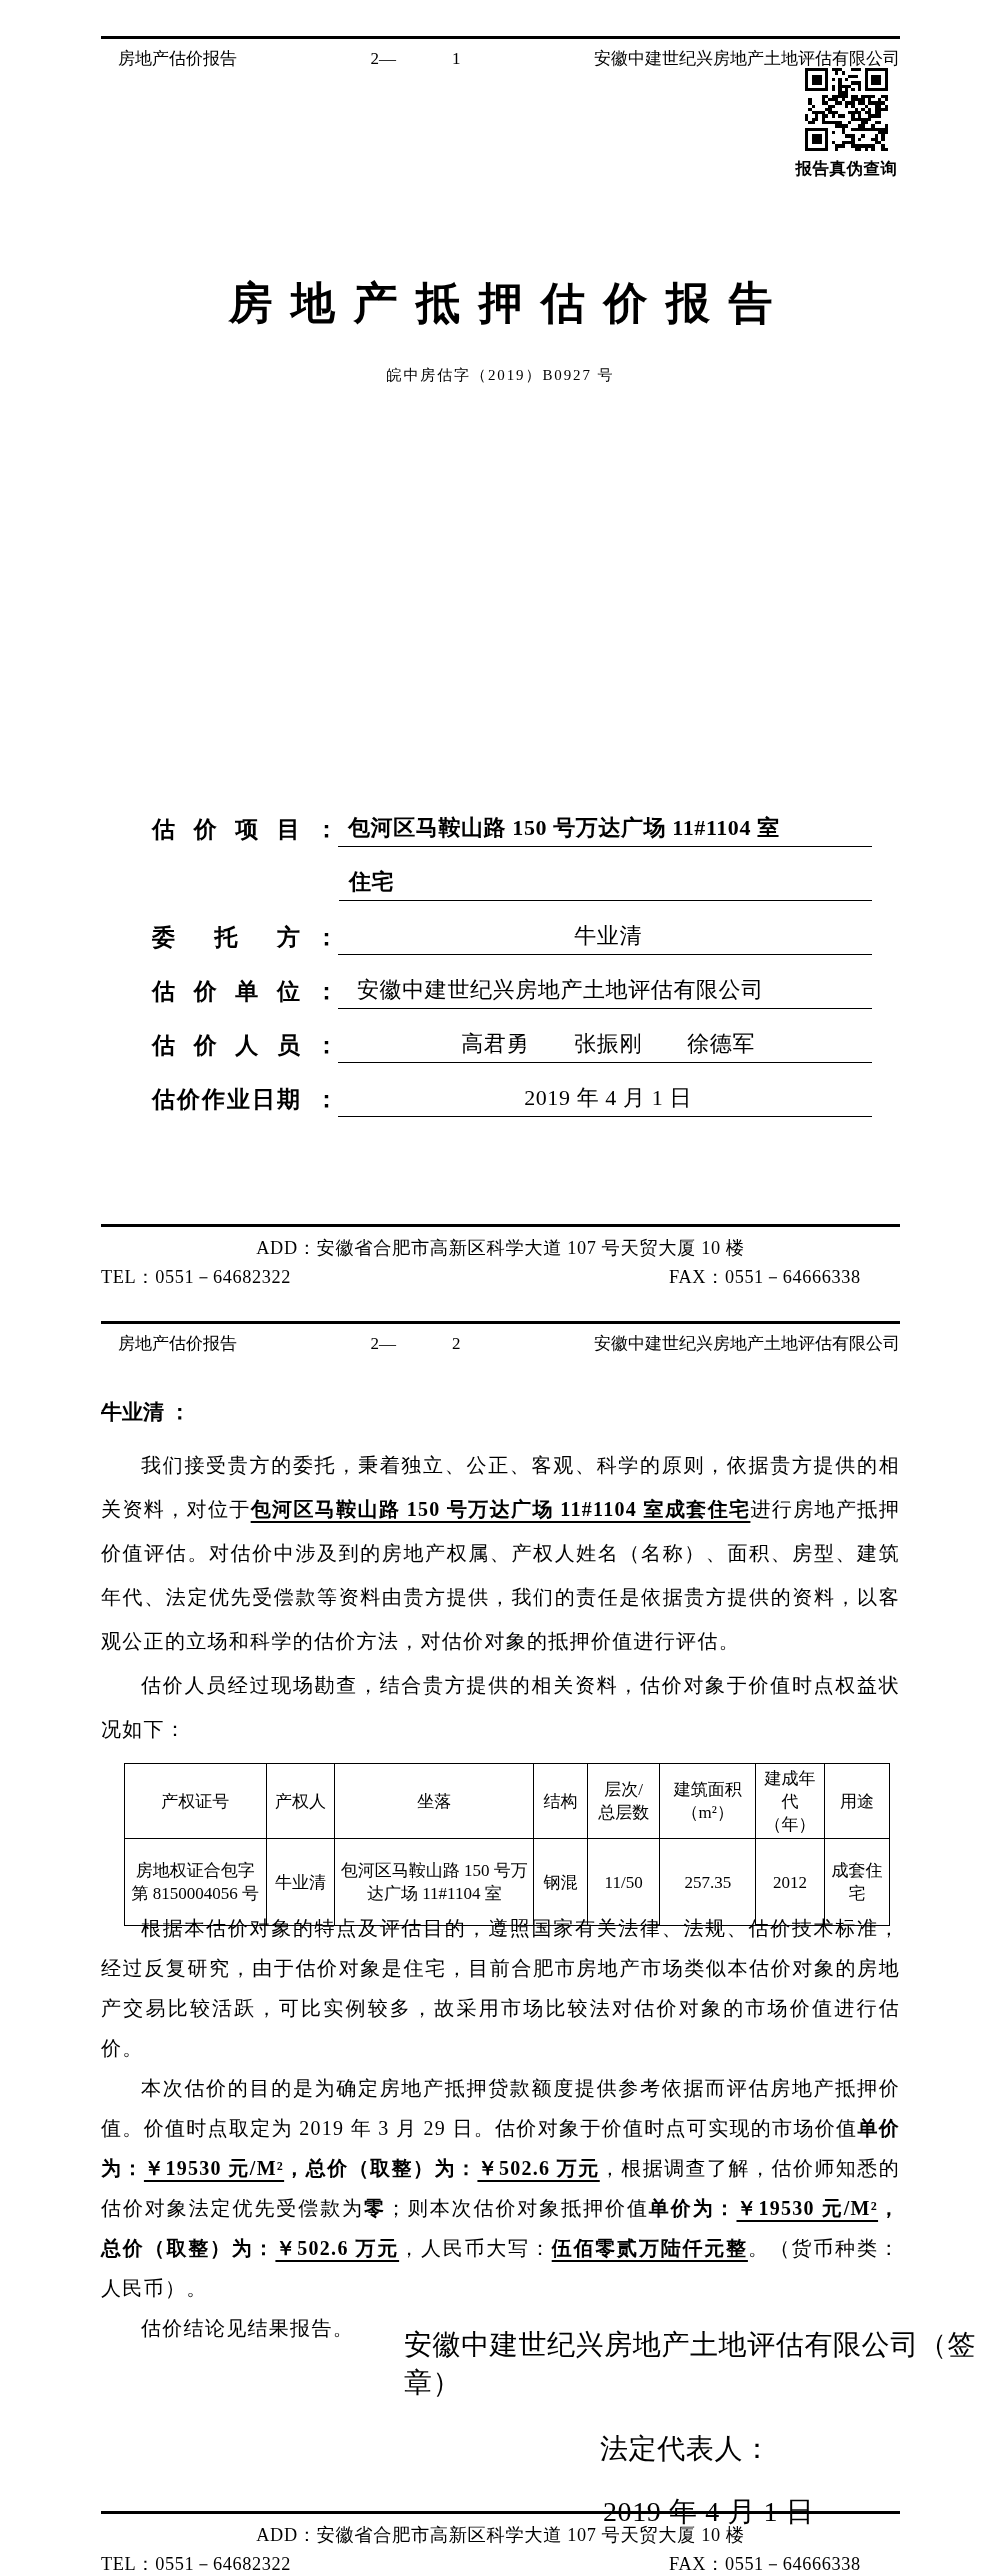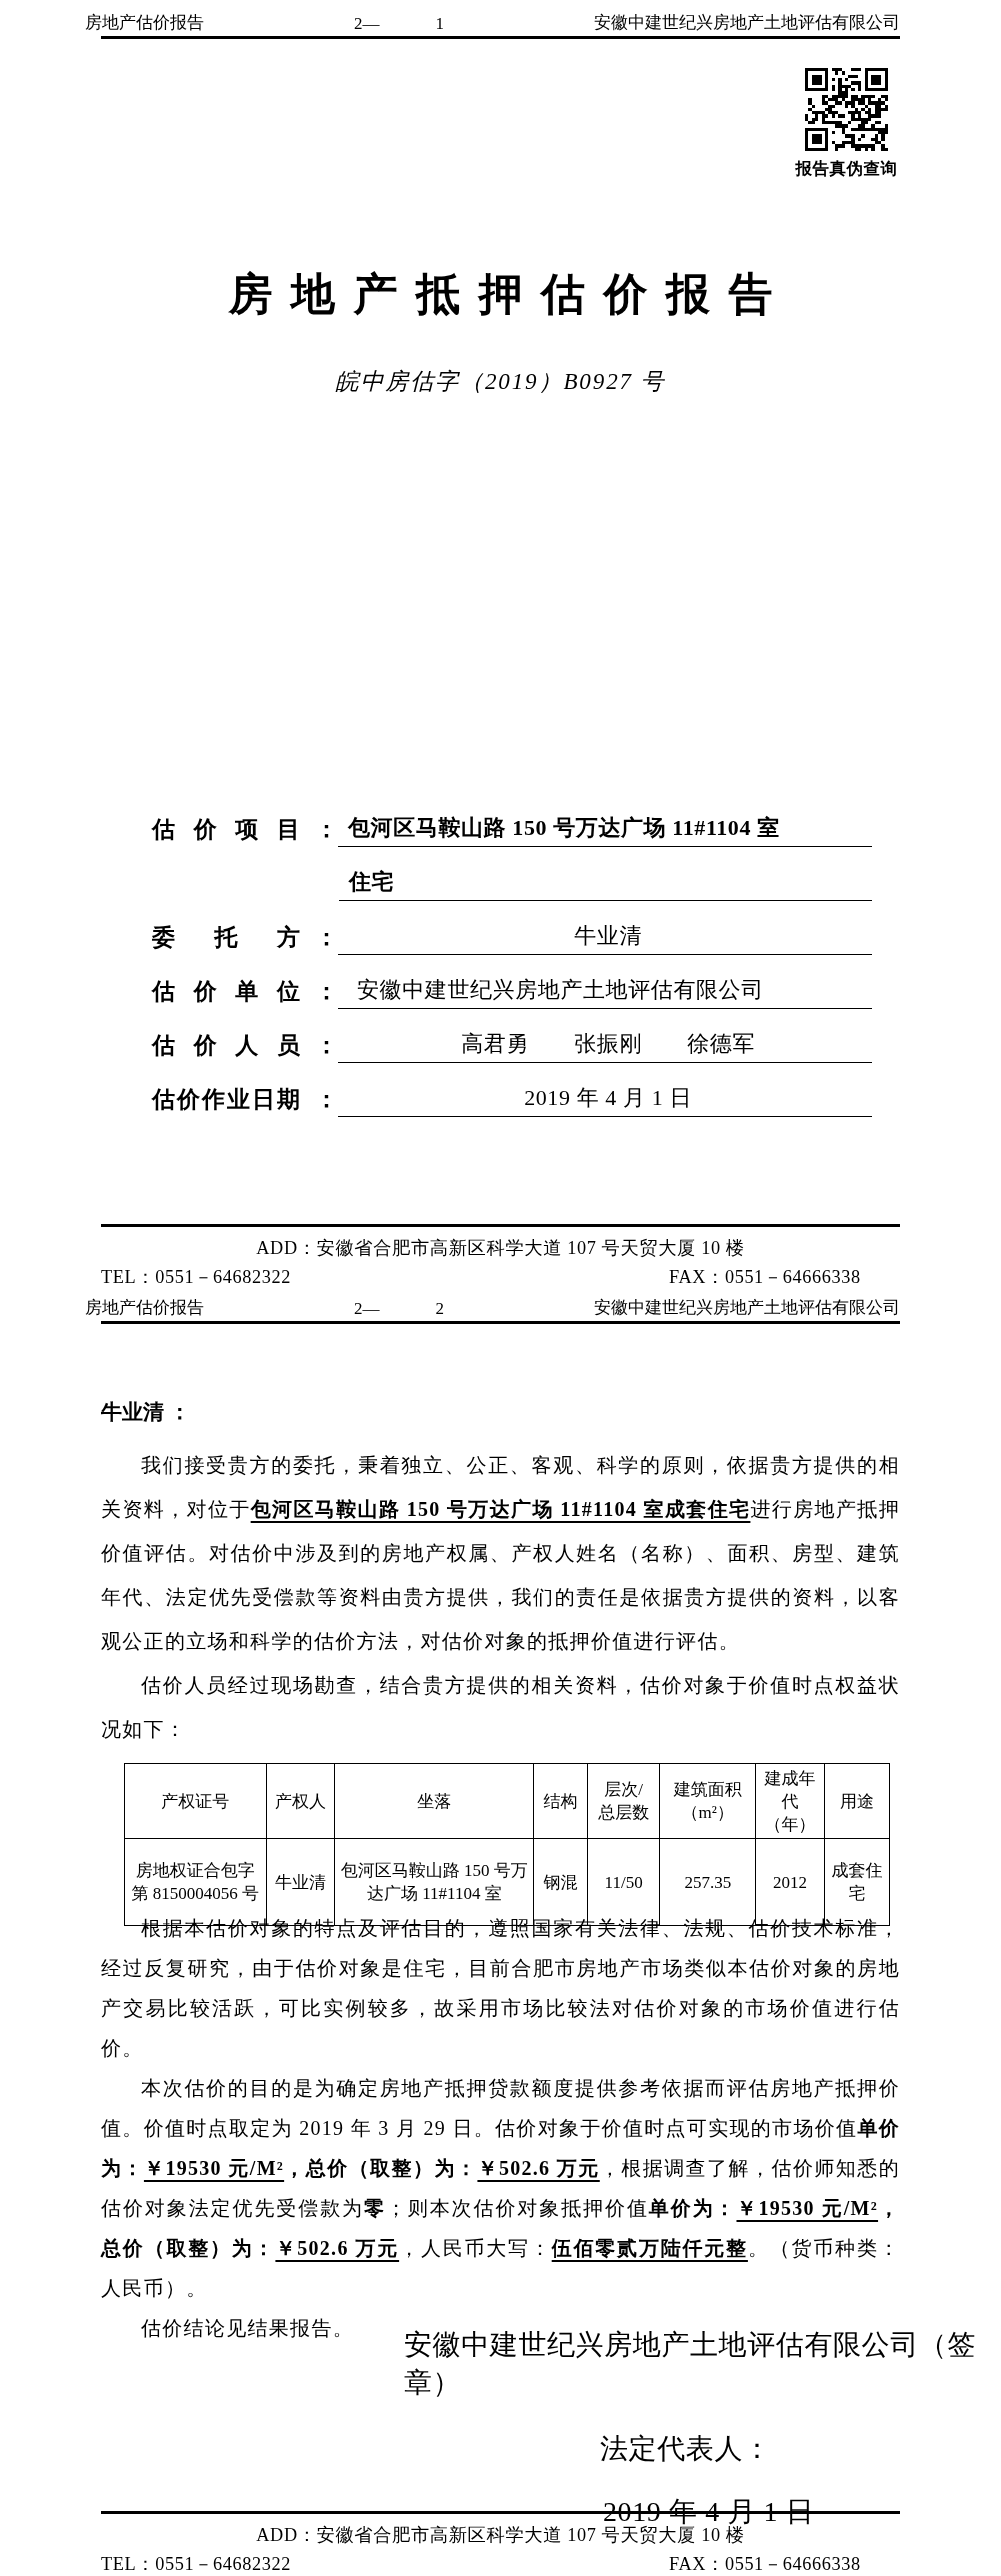--- a/index.html
+++ b/index.html
@@ -6,41 +6,41 @@
   body{
     width:1002px;height:2576px;position:relative;color:#000;
     font-family:"Liberation Serif","DejaVu Serif",serif;
     -webkit-font-smoothing:antialiased;
   }
   .page{position:relative;width:1002px;overflow:hidden;background:#fff;}
   .page-1{height:1291px;}
   .page-2{height:1285px;}
 
   
-  .run-hdr{position:absolute;left:85px;right:102px;display:flex;align-items:flex-end;font-size:17px;}
+  .run-hdr{position:absolute;left:118px;right:102px;display:flex;align-items:center;font-size:17px;margin-top:36px;}
   .page-1 .run-hdr{top:11.4px;}
   .page-2 .run-hdr{top:5px;}
   .run-hdr .h-left{flex:0 0 auto;}
   .run-hdr .h-center{flex:1 1 auto;display:flex;justify-content:center;gap:56px;}
   .run-hdr .h-right{flex:0 0 auto;}
   .hdr-rule{position:absolute;left:101px;right:102px;height:3.2px;background:#000;}
   .page-1 .hdr-rule{top:36px;}
   .page-2 .hdr-rule{top:30px;}
 
   
   .qr{position:absolute;left:805px;top:68px;width:83px;height:83px;}
   .qr svg{width:83px;height:83px;display:block;}
   .qr-caption{position:absolute;left:794px;top:158px;width:105px;text-align:center;
     font-weight:bold;font-size:16.4px;letter-spacing:0.6px;}
 
   
-  .cover-title{position:absolute;left:101px;right:102px;top:265px;text-align:center;
+  .cover-title{position:absolute;left:101px;right:102px;top:274px;text-align:center;
     font-size:44px;font-weight:bold;letter-spacing:0.42em;text-indent:0.42em;white-space:nowrap;}
   .cover-docno{position:absolute;left:101px;right:102px;top:366px;text-align:center;
-    font-size:23px;letter-spacing:1.9px;font-style:italic;}
+    font-size:15px;letter-spacing:1.9px;}
 
   .form{position:absolute;left:152px;top:793px;width:720px;font-size:23px;}
   .frow{display:flex;align-items:flex-end;height:54px;}
   .flabel{flex:0 0 148px;font-weight:bold;text-align:justify;text-align-last:justify;padding-bottom:2.5px;}
   .fcolon{flex:0 0 auto;font-weight:bold;margin-left:15px;padding-bottom:2.5px;}
   .fspace{flex:0 0 187px;}
   .fval{flex:1 1 auto;border-bottom:1.9px solid #000;padding:0 3.8px 3.2px 10px;
     white-space:nowrap;letter-spacing:0.6px;font-size:22px;}
   .fval.c{text-align:center;}
   .fval.lft{text-align:left;padding-left:19px;}

